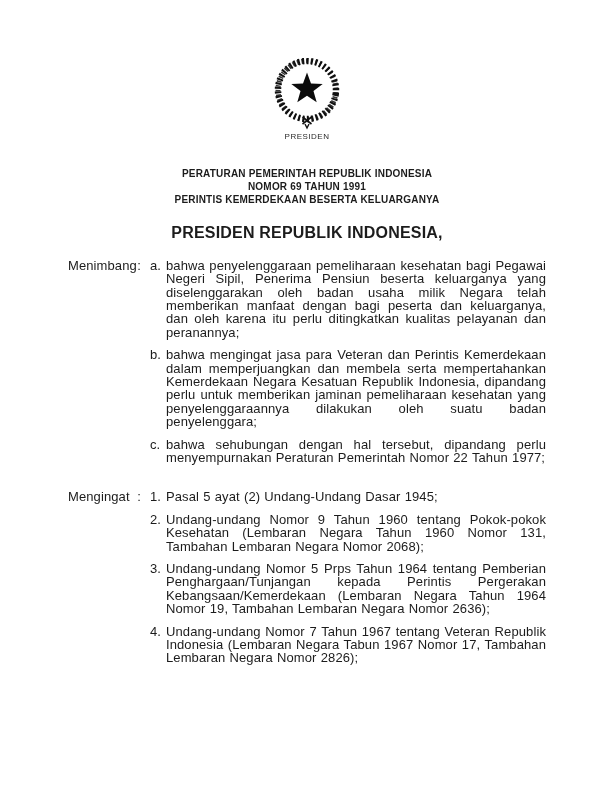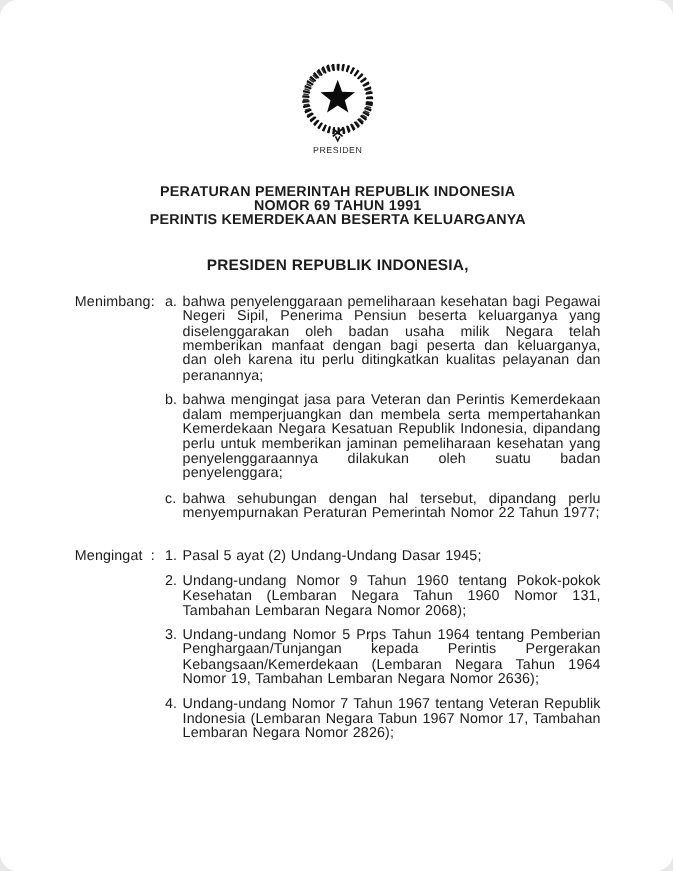--- a/index.html
+++ b/index.html
@@ -6,44 +6,43 @@
   .page{
     position:relative;
     width:612px;height:792px;
     margin:0 auto;
     background:#ffffff;
     overflow:hidden;
     font-family:"Liberation Sans","DejaVu Sans",sans-serif;
     color:#1c1c1c;
     box-sizing:border-box;
     padding:58px 66px 0 68px;
-    border-radius:16px;
   }
   
   .letterhead{text-align:center;}
   .emblem{display:block;margin:0 auto;}
   .lh-line{
     font-size:8px;line-height:10.5px;letter-spacing:0.5px;
     color:#2a2a2a;
   }
   
   .title-block{
     margin-top:24px;
     text-align:center;
     font-weight:bold;
-    font-size:13px;
+    font-size:10px;
     line-height:13.3px;
     letter-spacing:0.2px;
   }
   .title-line{white-space:nowrap;}
   .opening{
-    margin-top:28px;
+    margin-top:20px;
     text-align:center;
     font-weight:bold;
-    font-size:14px;
+    font-size:16px;
     letter-spacing:0.2px;
     line-height:13.3px;
   }
   
   .section{
     display:flex;
     margin-top:19px;
     font-size:13px;
     line-height:13.4px;
     letter-spacing:0.1px;

